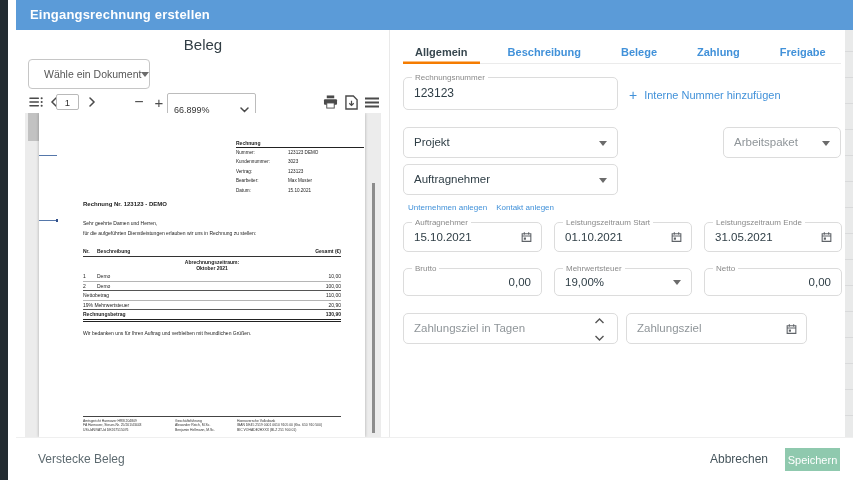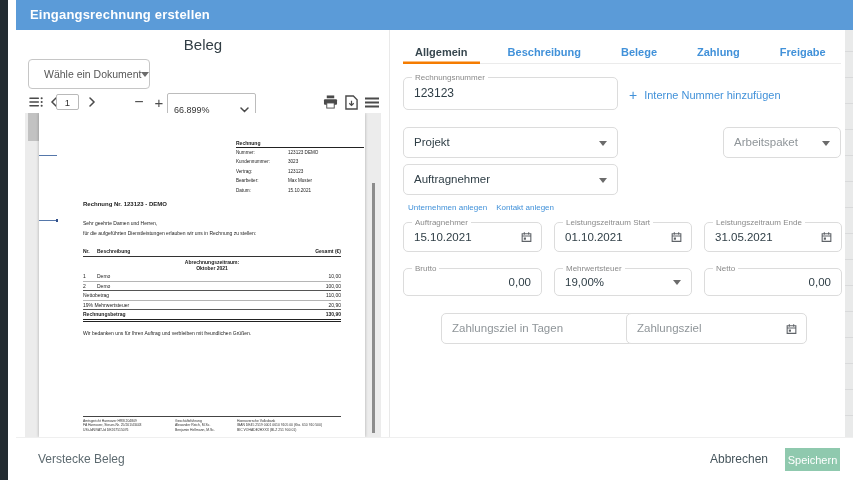--- a/index.html
+++ b/index.html
@@ -112,21 +112,21 @@
   .f-rechnungsdatum { left:395px; top:222px; width:139px; height:30px; }
   .f-lz-start       { left:546px; top:222px; width:138px; height:30px; }
   .f-lz-ende        { left:696px; top:222px; width:138px; height:30px; }
   .f-rechnungsdatum .fvalue, .f-lz-start .fvalue, .f-lz-ende .fvalue { line-height:28px; }
 
   .f-brutto { left:395px; top:268px; width:139px; height:28px; }
   .f-mwst   { left:546px; top:268px; width:138px; height:28px; }
   .f-netto  { left:696px; top:268px; width:138px; height:28px; }
   .f-brutto .fvalue, .f-mwst .fvalue, .f-netto .fvalue { line-height:26px; }
 
-  .f-zz-tage { left:395px; top:313px; width:215px; height:31px;margin-left:38px; }
+  .f-zz-tage { left:395px; top:313px; width:215px; height:31px; }
   .f-zz      { left:618px; top:313px; width:181px; height:31px; }
   .f-zz-tage .fplaceholder, .f-zz .fplaceholder { line-height:29px; }
   .spinner { position:absolute; right:12px; top:3px; height:25px; display:flex; flex-direction:column;
              justify-content:space-between; }
   .spinner svg { cursor:pointer; display:block; }
 
   
   .bottombar { position:absolute; left:8px; top:437px; width:837px; height:43px; background:#fff;
                border-top:1px solid #efefef; }
   .hide-doc  { position:absolute; left:22px; top:0; line-height:43px; font-size:12px; color:#5d6a70; cursor:pointer; }

